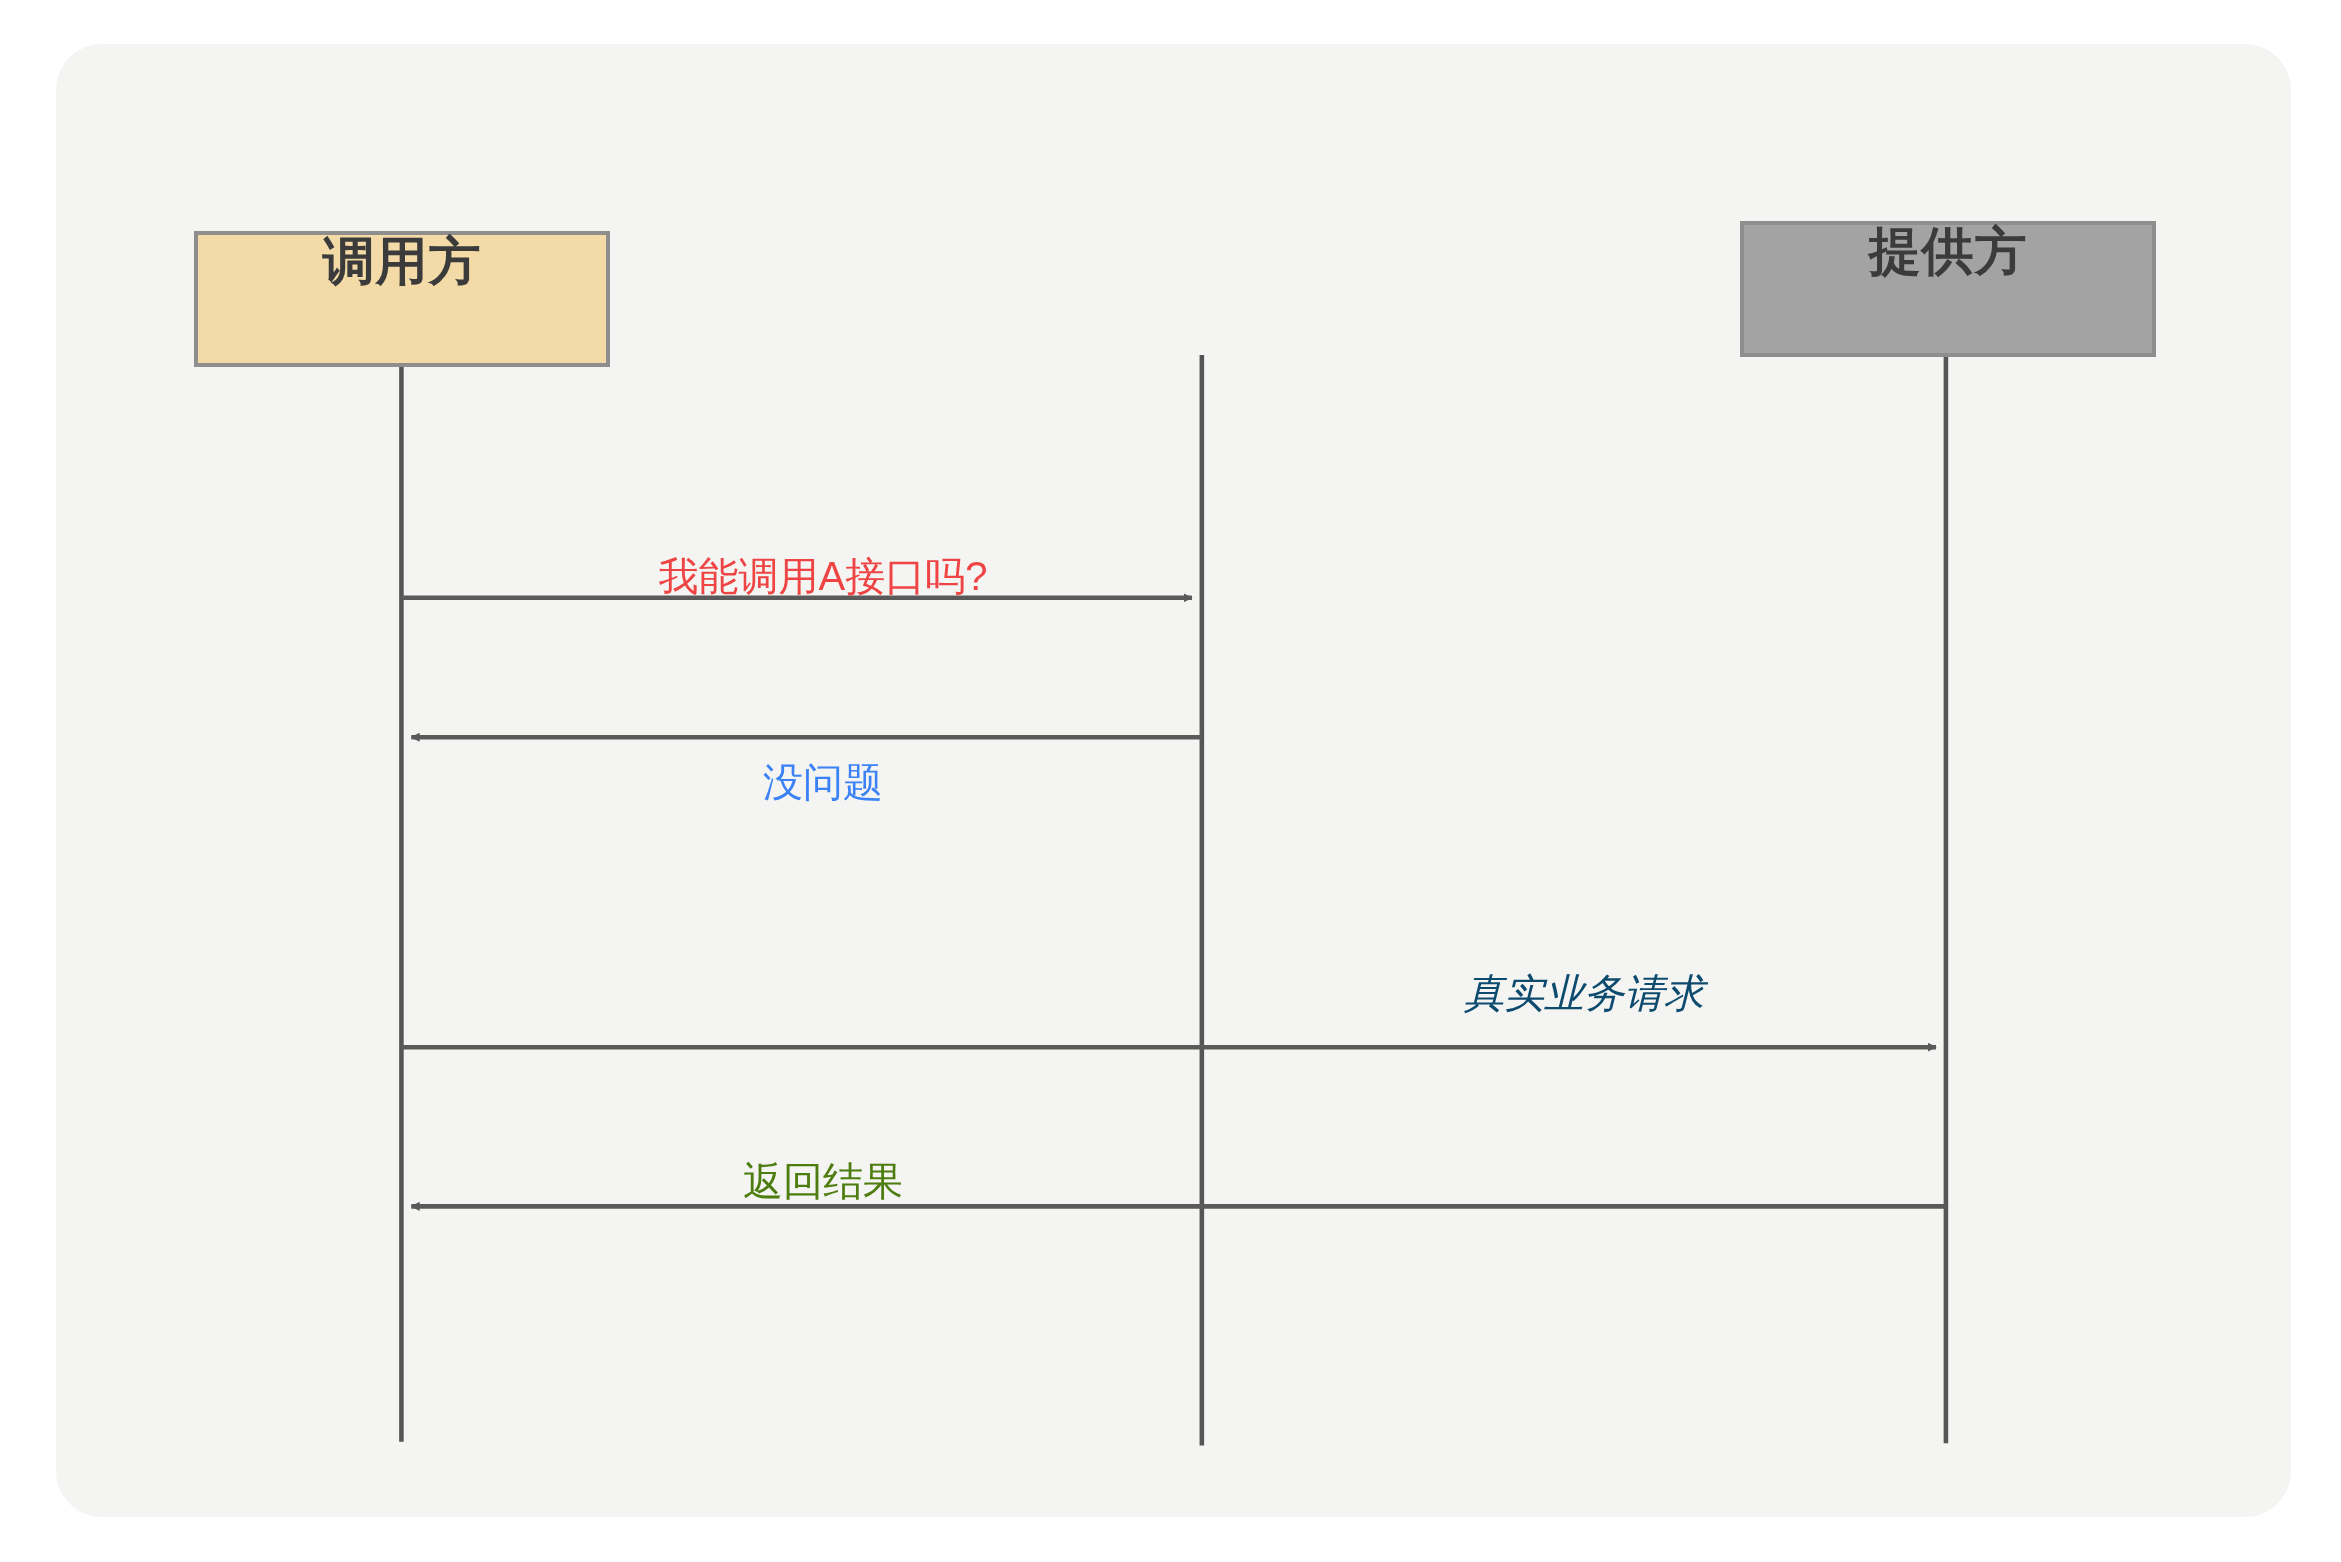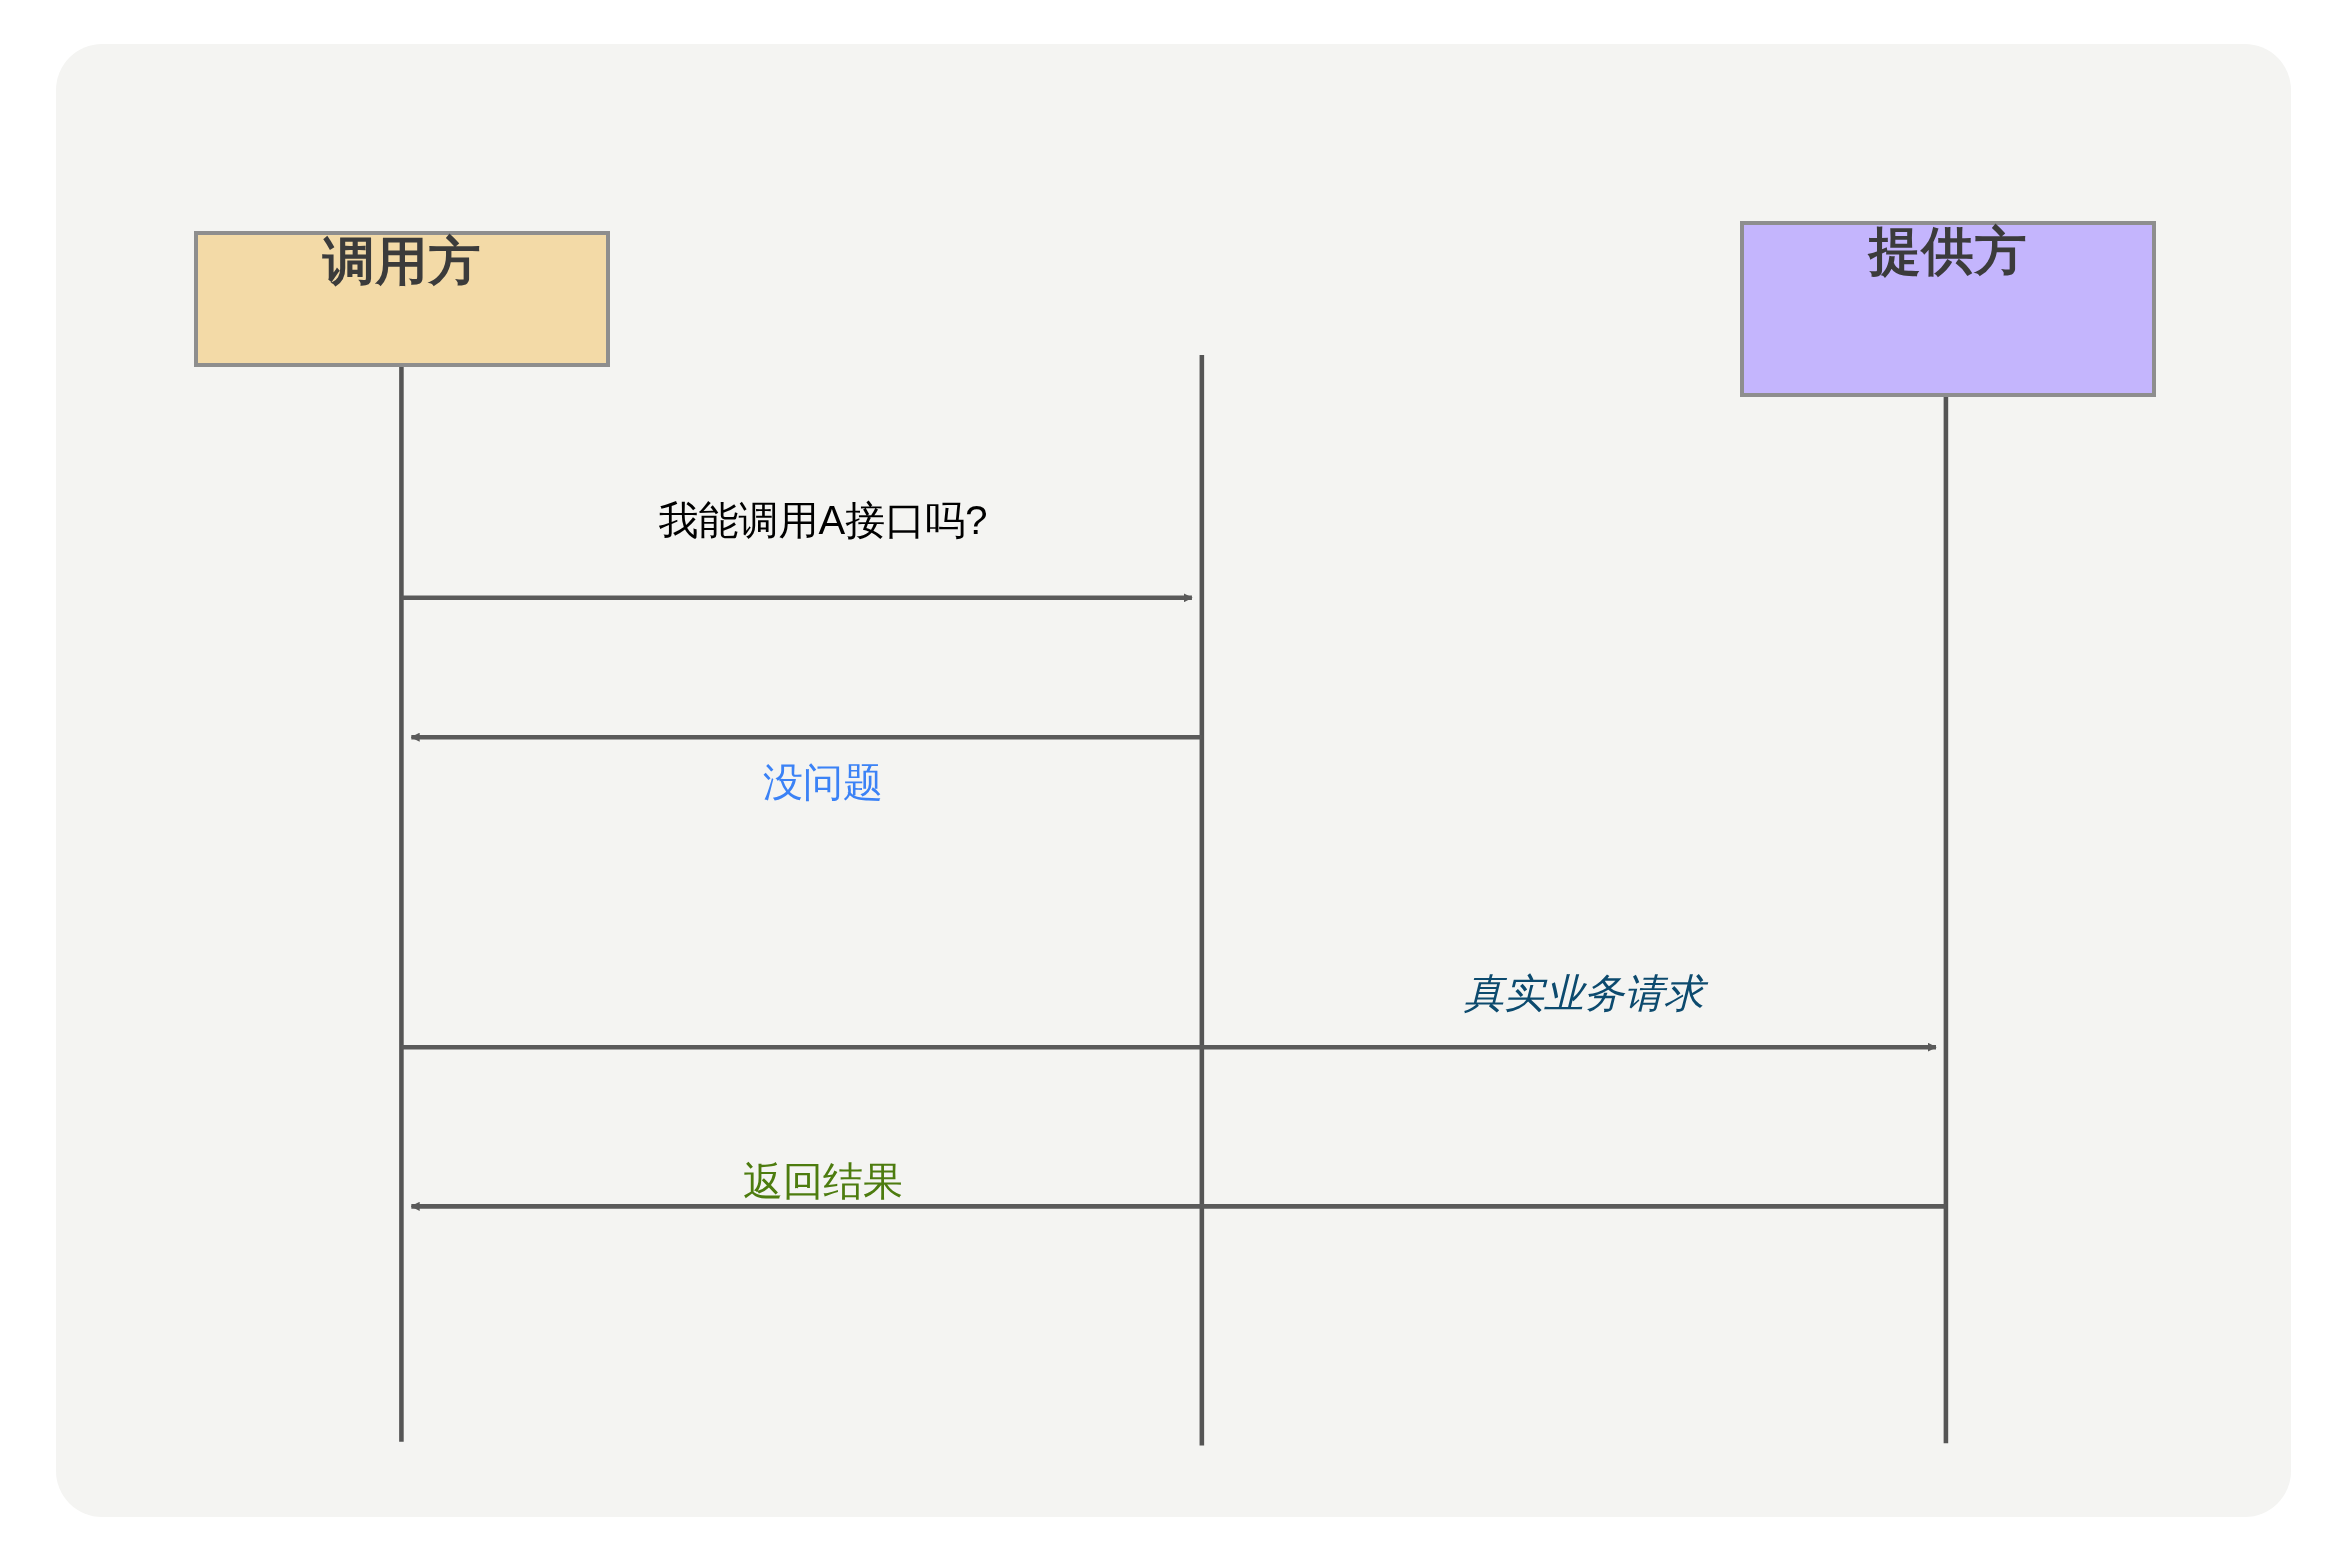--- a/index.html
+++ b/index.html
@@ -87,23 +87,23 @@
         <line x1="527" y1="785" x2="1565" y2="785" stroke="#5a5a5a" stroke-width="6" marker-end="url(#arrow-right)"></line>
         <line x1="1578" y1="968" x2="540" y2="968" stroke="#5a5a5a" stroke-width="6" marker-end="url(#arrow-left)"></line>
         <line x1="527" y1="1375" x2="2542" y2="1375" stroke="#5a5a5a" stroke-width="6" marker-end="url(#arrow-right)"></line>
         <line x1="2555" y1="1584" x2="540" y2="1584" stroke="#5a5a5a" stroke-width="6" marker-end="url(#arrow-left)"></line>
       </g>
   </svg>
 
   <div class="actor-box" id="actor-0" style="left: 194px; top: 231px; width: 416px; height: 136px; background: rgb(243, 218, 167); border-color: rgb(142, 142, 142);">
     <span class="actor-label" style="color: rgb(59, 59, 59);">调用方</span>
   </div>
-  <div class="actor-box" id="actor-2" style="left: 1740px; top: 221px; width: 416px; height: 176px; background: #c4b5fd; border-color: rgb(142, 142, 142);">
+  <div class="actor-box" id="actor-2" style="left: 1740px; top: 221px; width: 416px; height: 136px; background: #a3a3a3; border-color: rgb(142, 142, 142);">
     <span class="actor-label" style="color: rgb(59, 59, 59);">提供方</span>
   </div>
 
-  <div class="msg-label" id="mlabel-0" style="left: 823px; top: 500px; color: #000000;">我能调用A接口吗?</div>
+  <div class="msg-label" id="mlabel-0" style="left: 823px; top: 556px; color: #ef4444;">我能调用A接口吗?</div>
   <div class="msg-label" id="mlabel-1" style="left: 823px; top: 762px; color: #3b82f6;">没问题</div>
   <div class="msg-label" id="mlabel-2" style="left: 1584px; top: 973px; color: #0c4a6e; font-style: italic;">真实业务请求</div>
   <div class="msg-label" id="mlabel-3" style="left: 823px; top: 1161px; color: #4d7c0f;">返回结果</div>
 
 </div>
 
 
 </body></html>

